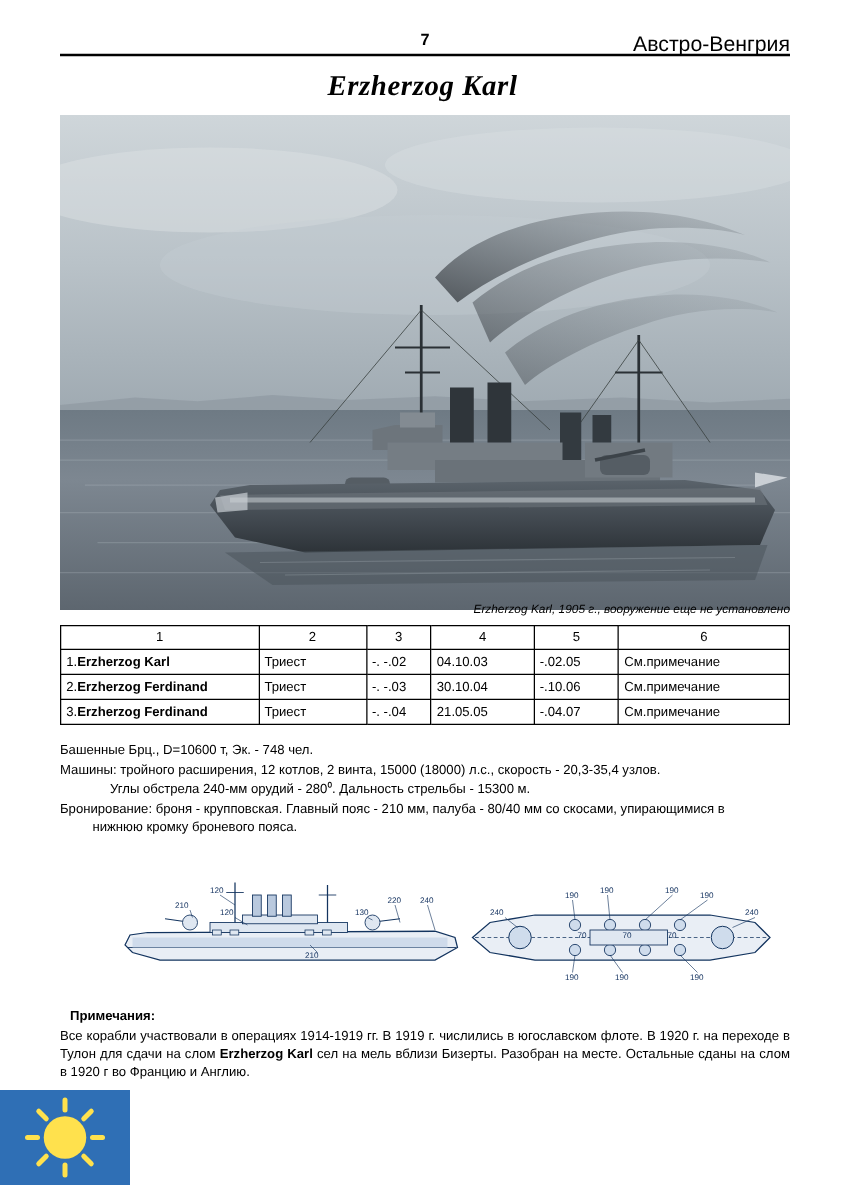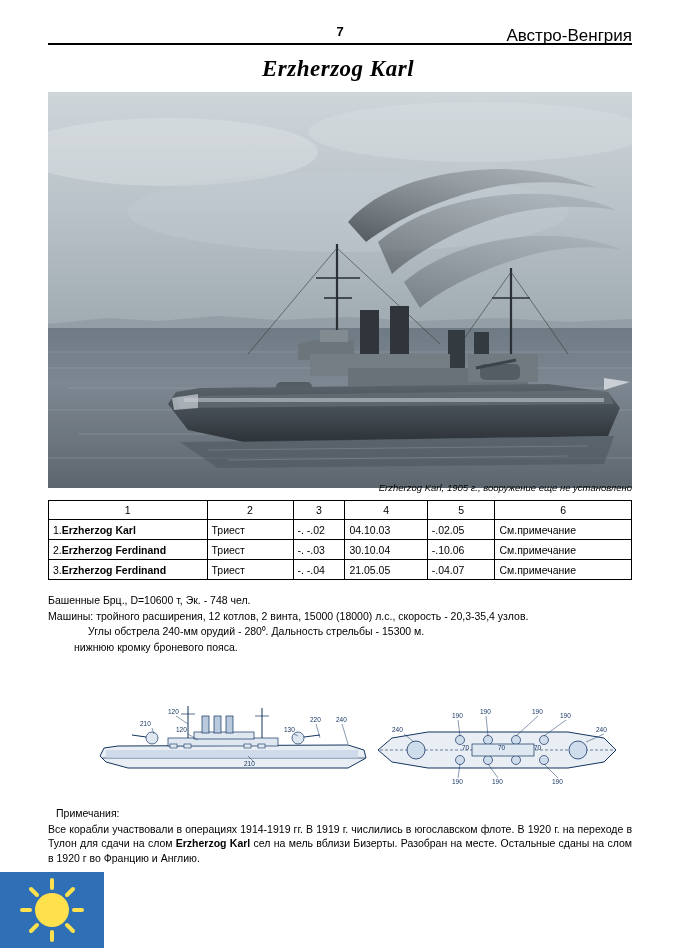--- a/index.html
+++ b/index.html
@@ -146,21 +146,21 @@
   
   .notes {
     position: absolute;
     left: 48px;
     top: 806px;
     width: 584px;
     font-size: 10.5px;
     line-height: 14.5px;
   }
   .notes .notes-title {
-    font-weight: normal;
+    font-weight: bold;
     padding-left: 8px;
     margin-bottom: 1px;
   }
   .notes .notes-body { text-align: justify; }
   .notes .notes-body b { font-weight: bold; }
 
   
   .watermark {
     position: absolute;
     left: 0;
@@ -324,20 +324,23 @@
       </tr>
     </tbody>
   </table>
 
   <div class="specs">
     <div class="line">Башенные Брц., D=10600 т, Эк. - 748 чел.</div>
     <div class="line">
       <b>Машины:</b><span> тройного расширения, 12 котлов, 2 винта, 15000 (18000) л.с., скорость -  20,3-35,4 узлов.</span>
     </div>
     <div class="line indent2">Углы обстрела 240-мм орудий - 280⁰. Дальность стрельбы - 15300 м.</div>
+    <div class="line">
+      <b>Бронирование:</b><span> броня - крупповская. Главный пояс - 210 мм, палуба - 80/40 мм со скосами, упирающимися в</span>
+    </div>
     <div class="line indent">нижнюю кромку броневого пояса.</div>
   </div>
 
   <div class="drawings">
     <svg width="584" height="110" viewBox="0 0 584 110">
       <g font-family="Liberation Sans, sans-serif" font-size="6.5" fill="#11305e">
 
         <g>
 
           <path d="M52,68 L56,60 L70,58 L300,57 L316,62 L318,70 L300,80 L80,80 L58,74 Z" fill="#e9eef5" stroke="#13345f" stroke-width="1"></path>

